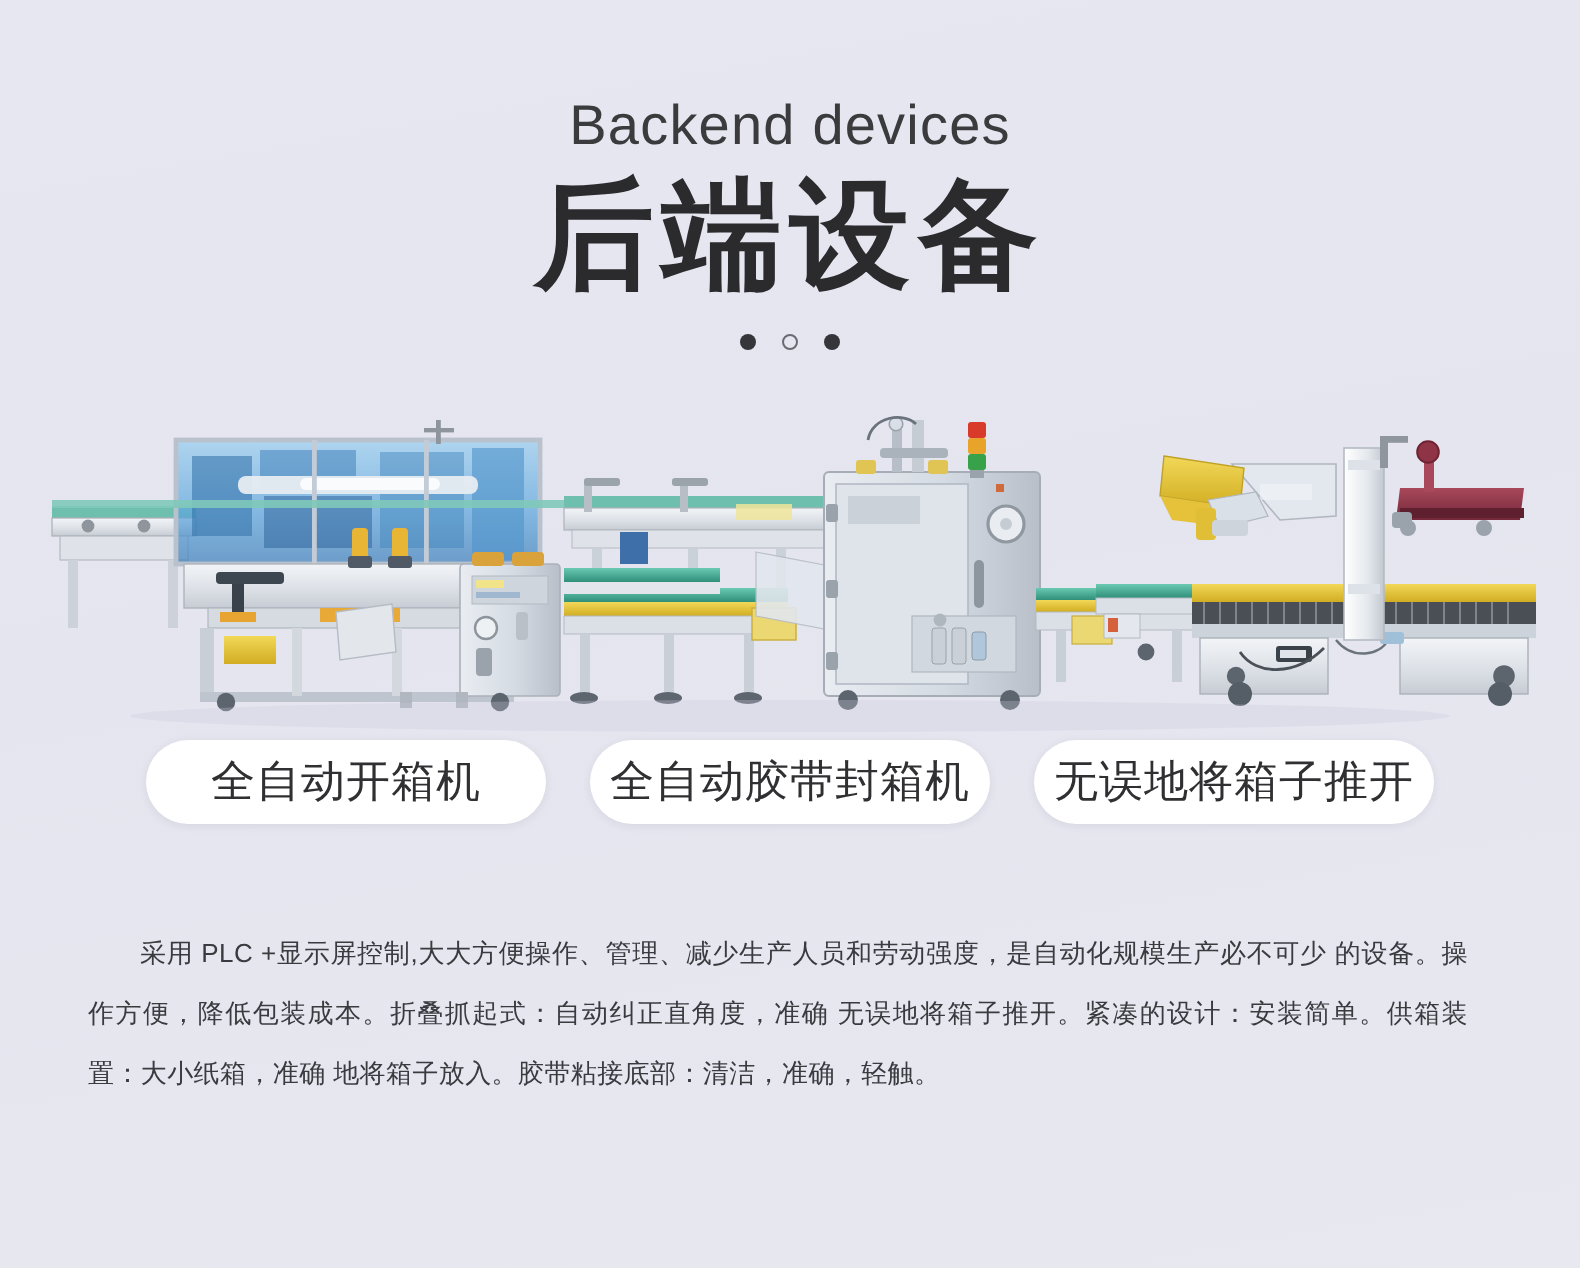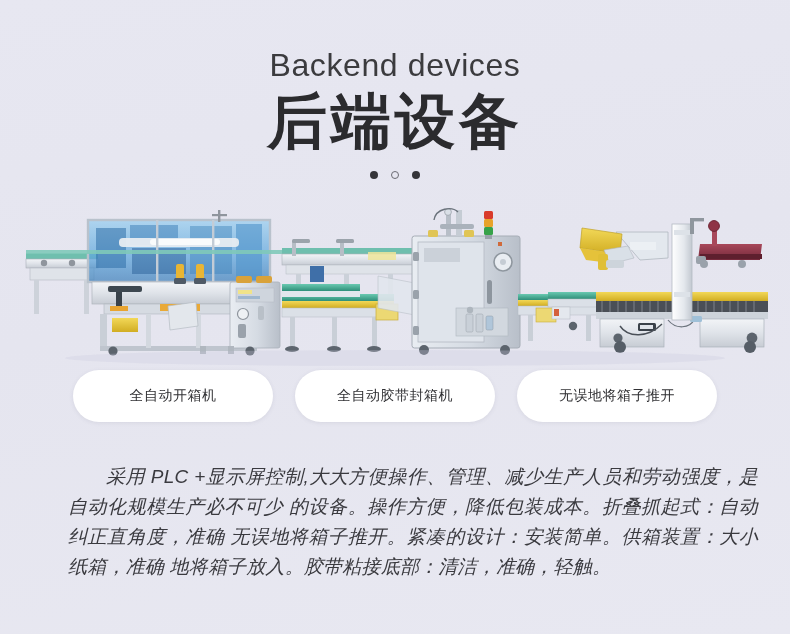--- a/index.html
+++ b/index.html
@@ -28,21 +28,21 @@
   
   .header {
     position: absolute;
     top: 46px;
     left: 0;
     width: 100%;
     text-align: center;
   }
 
   .eyebrow {
-    font-size: 32px;
+    font-size: 28px;
     font-weight: 400;
     letter-spacing: 0.6px;
     color: #3b3b3e;
     line-height: 1.2;
   }
 
   .headline {
     margin-top: 6px;
     font-size: 60px;
     font-weight: 800;
@@ -86,46 +86,45 @@
     top: 370px;
     left: 0;
     width: 790px;
     height: 54px;
     display: flex;
     justify-content: center;
     gap: 22px;
   }
   .pill {
     width: 200px;
-    height: 52px;
+    height: 42px;
     border-radius: 27px;
     background: #ffffff;
     display: flex;
     align-items: center;
     justify-content: center;
-    font-size: 14px;
+    font-size: 22px;
     color: #303033;
     letter-spacing: 0.5px;
     box-shadow: 0 1px 4px rgba(80,80,110,0.10);
     cursor: pointer;
   }
 
   
   .body-copy {
     position: absolute;
     top: 462px;
-    left: 68px;
+    left: 44px;
     width: 690px;
-    font-size: 19px;
+    font-size: 13px;
     line-height: 30px;
     color: #3a3a3f;
     text-align: justify;
     text-indent: 2em;
     letter-spacing: 0.2px;
-    font-style: italic;
   }
 </style>
 </head>
 <body>
 
 <div class="page">
 
   <div class="header">
     <div class="eyebrow">Backend devices</div>
     <div class="headline">后端设备</div>

